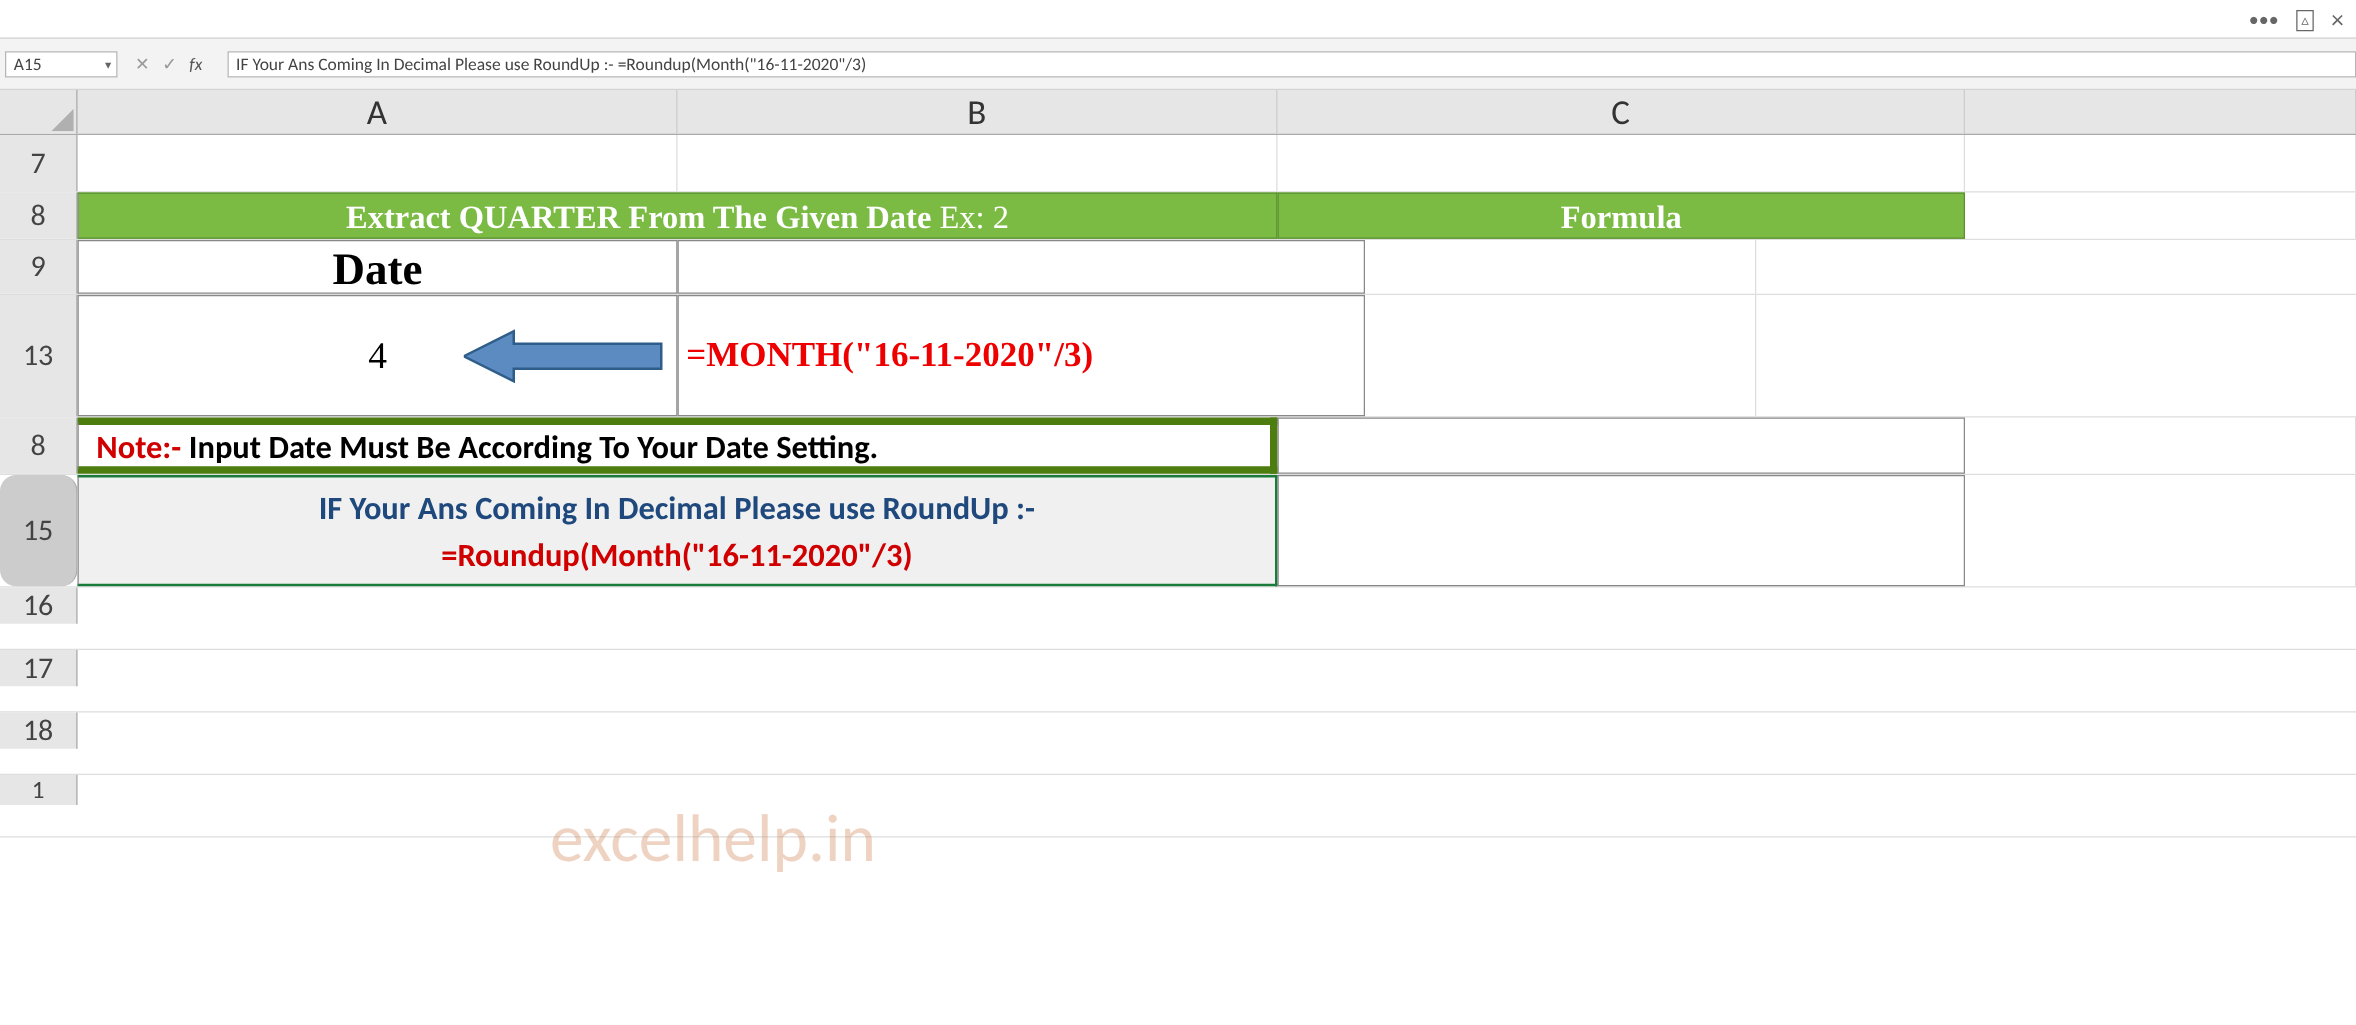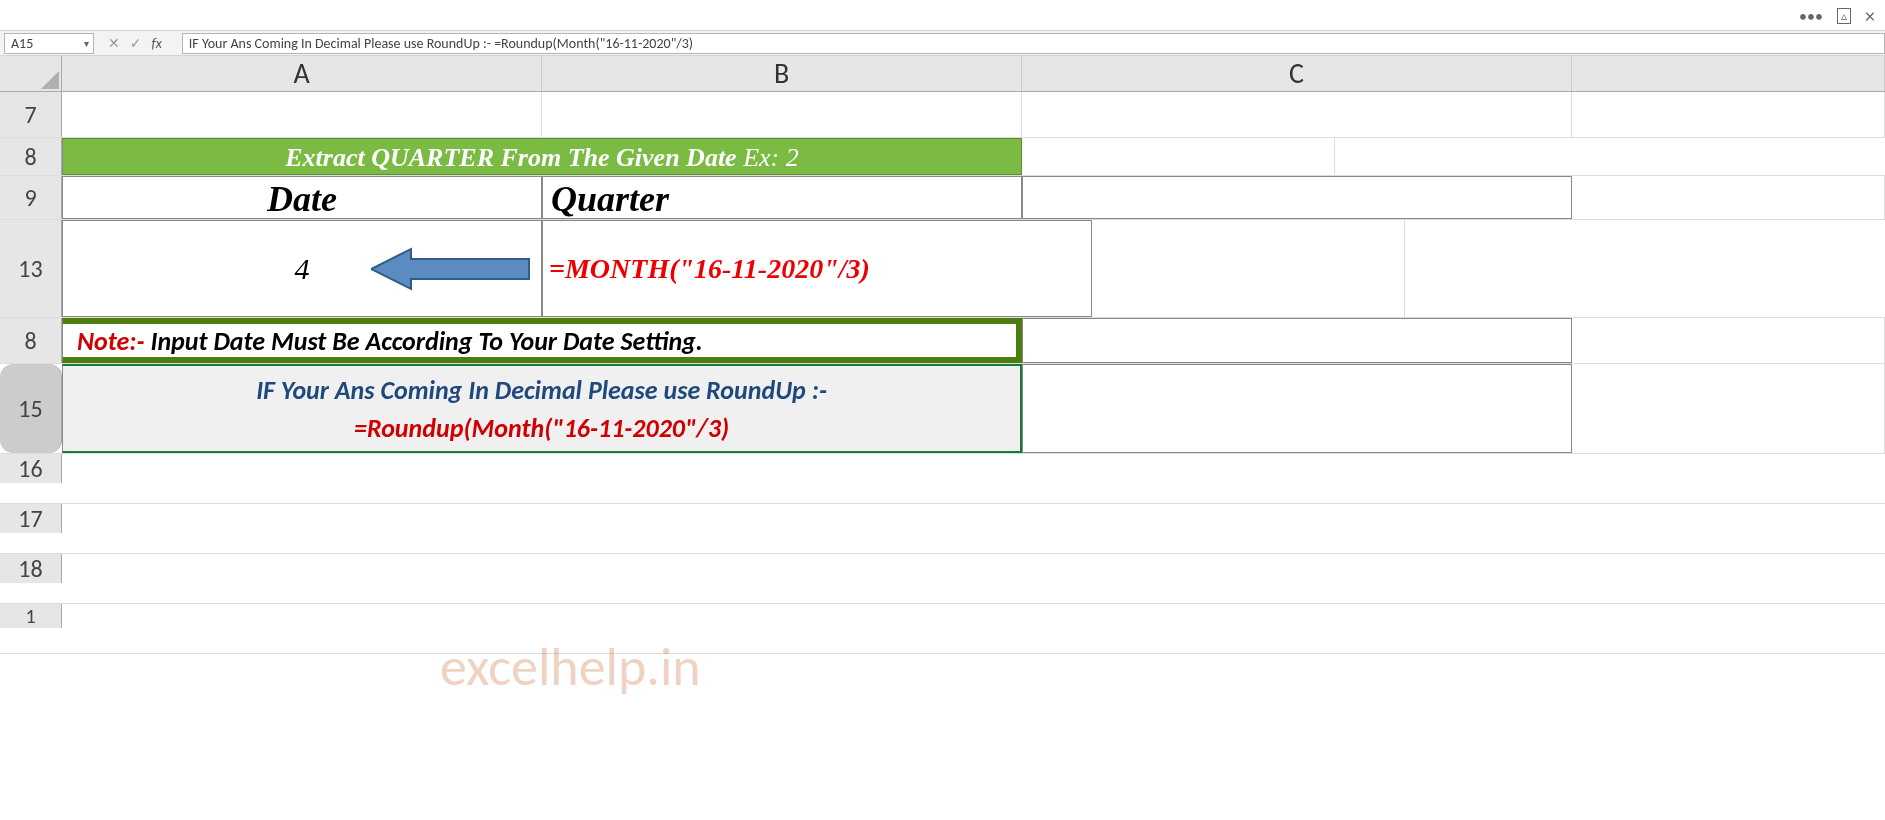--- a/index.html
+++ b/index.html
@@ -17,21 +17,21 @@
     right: 10px;
     display: flex;
     gap: 14px;
     align-items: center;
     color: #666;
     font-size: 16px;
   }
   .name-box-bar {
     display: flex;
     align-items: center;
-    height: 26px;
+    height: 42px;
     background: #f3f3f3;
     border-bottom: 1px solid #d4d4d4;
     border-top: 1px solid #d4d4d4;
     margin-top: 30px;
     font-size: 14px;
     color: #444;
   }
   .name-box {
     width: 90px;
     padding: 0 6px;
@@ -103,21 +103,21 @@
     background: #e6e6e6;
     border-right: 1px solid #aaa;
     text-align: center;
     color: #444;
     font-size: 24px;
     display:flex;
     align-items:center;
     justify-content:center;
   }
   .row-h.selected { background:#ccc;border-radius:13px; }
-  .cell { border-right: 1px solid #ddd; position: relative; font-style: italic; }
+  .cell { border-right: 1px solid #ddd; position: relative; }
   .r7 { height: 46px; }
   .r8 { height: 38px; }
   .r9 { height: 44px; }
   .r13 { height: 98px; }
   .r14 { height: 46px; }
   .r15 { height: 90px; }
   .r16,.r17,.r18,.r19 { height: 50px; flex-direction: column; }
   .green-header {
     background: #7bbb44;
     color: #fff;
@@ -194,21 +194,21 @@
   .roundup-line2 { color:#d00000; margin-top:6px;}
   .arrow-shape {
     position:absolute;
     right: 10px;
     top: 50%;
     transform: translateY(-50%);
   }
   .watermark {
     position: absolute;
     left: 440px;
-    top: 542px;
+    top: 530px;
     font-size: 54px;
     color: rgba(210,130,80,0.35);
     font-family: Calibri, Arial, sans-serif;
     pointer-events:none;
   }
   .border-outer-AB { border-left:1px solid #888; }
 </style>
 </head>
 <body>
 
@@ -254,27 +254,27 @@
       <div class="cell colB"></div>
       <div class="cell colC"></div>
       <div class="cell colD"></div>
     </div>
 
     <div class="row r8">
       <div class="row-h">8</div>
       <div class="cell green-header border-outer-AB" style="width:960px;">
         <span>Extract QUARTER From The Given Date </span><span class="ex">Ex: 2</span>
       </div>
+      <div class="cell green-header colC">Formula</div>
       <div class="cell colD"></div>
     </div>
 
     <div class="row r9">
       <div class="row-h">9</div>
       <div class="cell sub-header colA border-outer-AB">Date</div>
-      <div class="cell sub-header left-align colB">Quarter</div>
       <div class="cell colC" style="border:1px solid #888;"></div>
       <div class="cell colD"></div>
     </div>
 
     <div class="row r13">
       <div class="row-h">13</div>
       <div class="cell data-quarter colB">
         <span>4</span>
         <svg class="arrow-shape" width="160" height="44" viewBox="0 0 160 44">
           <polygon points="0,22 40,2 40,12 158,12 158,32 40,32 40,42" fill="#5b8bc0" stroke="#2f5d8a" stroke-width="2"></polygon>

